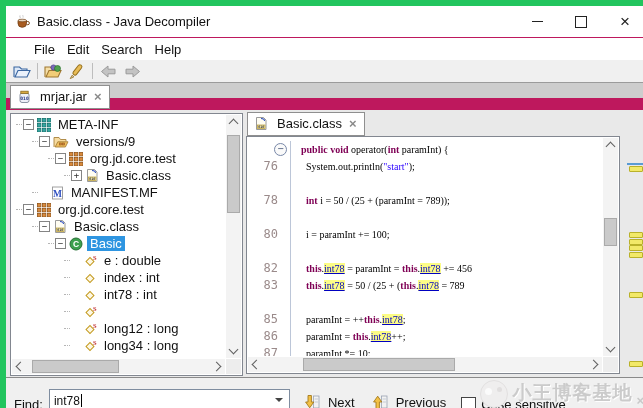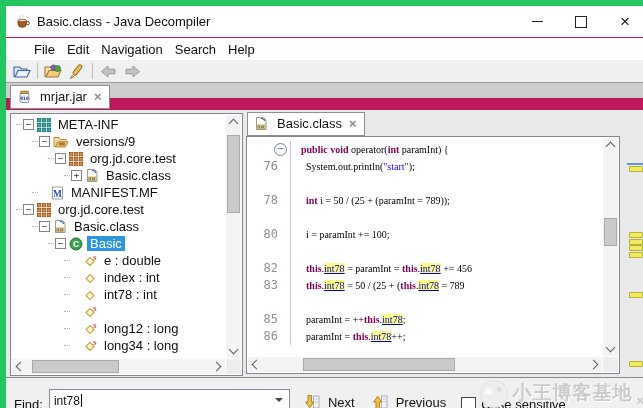--- a/index.html
+++ b/index.html
@@ -126,21 +126,20 @@
         </span>
       <span class="winbtn">
           <span class="glyph-close">×</span>
         </span>
     </div>
   </div>
 
   <div class="menubar" id="menubar">
       <span class="menu-item">File</span>
       <span class="menu-item">Edit</span>
-      <span class="menu-item">Navigation</span>
       <span class="menu-item">Search</span>
       <span class="menu-item">Help</span>
     </div>
 
   <div class="toolbar" id="toolbar">
       <span class="tb-btn">
         <span class="ticon" style="margin:0">
           <svg width="20" height="17" viewBox="0 0 20 17">
             <path d="M2 14V4h5.5l2 2H15v1.5" fill="#dce8f8" stroke="#3a66a0" stroke-width="1.1"></path>
             <path d="M3 14l3-6.5h12L15 14z" fill="#eaf1fb" stroke="#3a66a0" stroke-width="1.1"></path>
@@ -483,20 +482,26 @@
             <span class="gutter">
               <span class="lnum">85</span>
             </span>
             <span class="ctext"><span>  paramInt = ++</span><span class="kw">this</span><span>.</span><span class="hl">int78</span><span>;</span></span>
           </div>
           <div class="crow">
             <span class="gutter">
               <span class="lnum">86</span>
             </span>
             <span class="ctext"><span>  paramInt = </span><span class="kw">this</span><span>.</span><span class="hl">int78</span><span>++;</span></span>
+          </div>
+          <div class="crow">
+            <span class="gutter">
+              <span class="lnum">87</span>
+            </span>
+            <span class="ctext"><span>  paramInt *= 10;</span></span>
           </div>
         </div>
       <div class="vscroll">
         <span class="sb-btn up">
             <span class="chev u"></span>
           </span>
         <div class="vthumb" style="top:80px;height:26px;"></div>
         <span class="sb-btn down">
             <span class="chev d"></span>
           </span>

